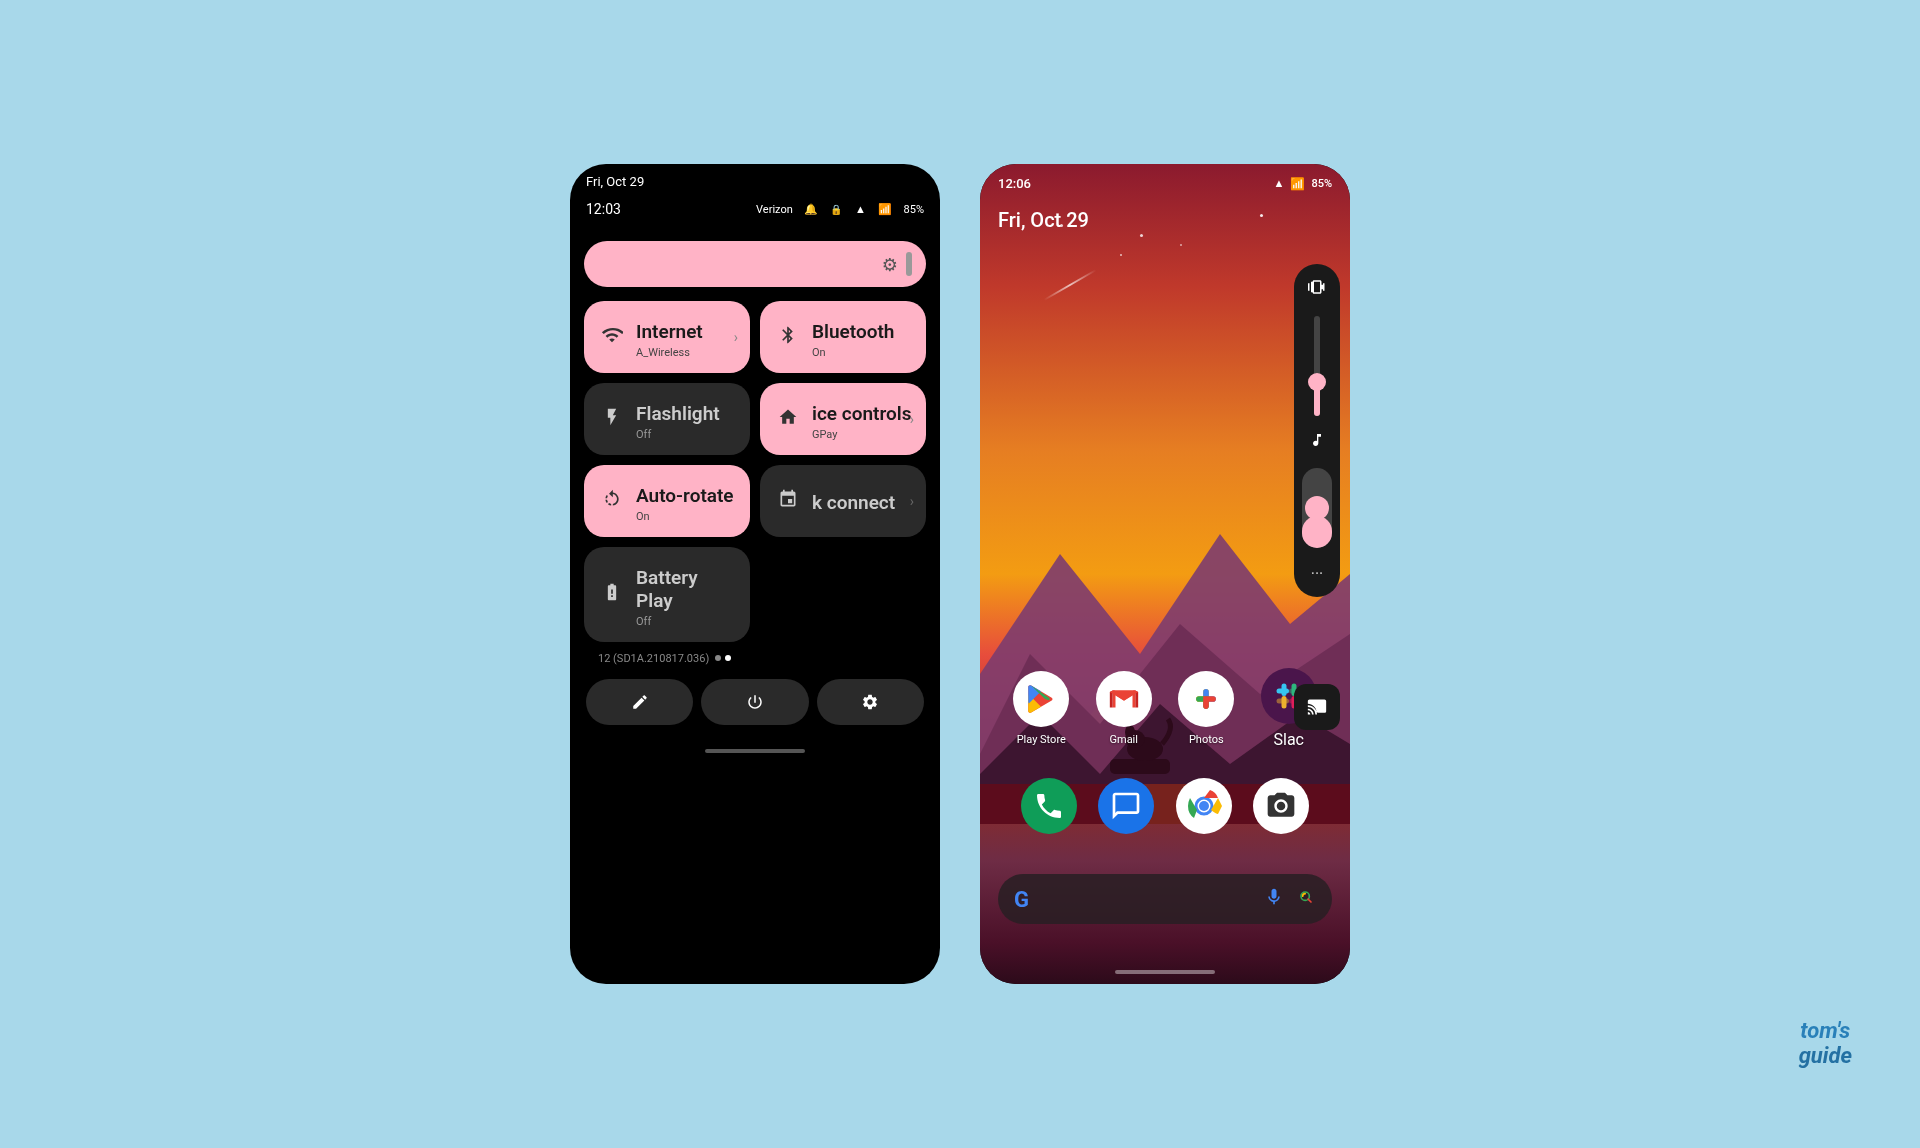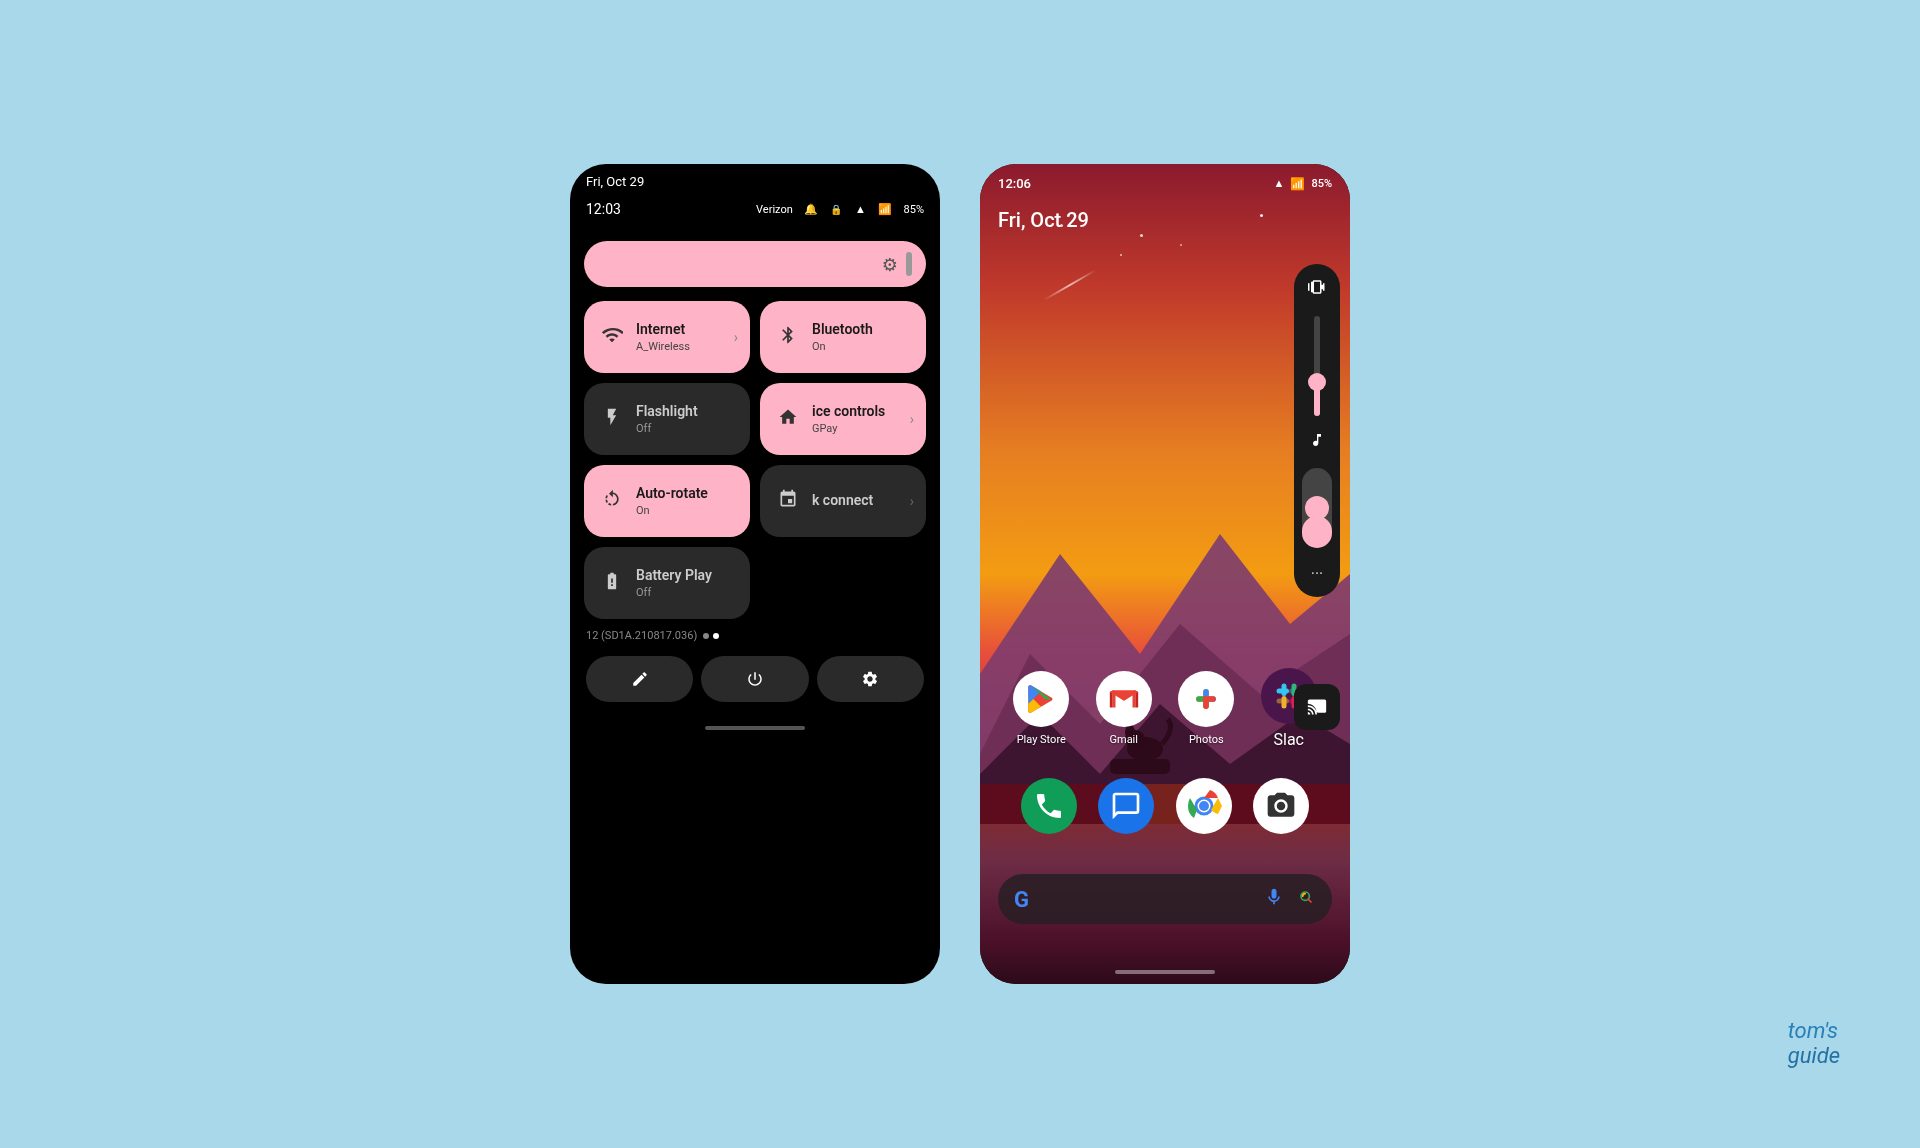--- a/index.html
+++ b/index.html
@@ -94,24 +94,25 @@
     .tile-icon {
       font-size: 18px;
       flex-shrink: 0;
       width: 28px;
       text-align: center;
     }
     .tile-text {
       flex: 1;
     }
     .tile-title {
-      font-size: 14px;
+      font-size: 19px;
       font-weight: 600;
       color: #1a1a1a;
       line-height: 1.2;
+      margin-top: 6px;
     }
     .tile-subtitle {
       font-size: 11px;
       color: #444;
       margin-top: 2px;
     }
     .tile.inactive .tile-title,
     .tile.inactive .tile-subtitle {
       color: #ccc;
     }
@@ -136,21 +137,21 @@
     }
     .gpay-dots {
       font-size: 11px;
       color: #333;
       margin-top: 4px;
     }
 
     .version-text {
       color: #888;
       font-size: 11px;
-      padding: 10px 16px 0;
+      padding: 10px 28px 0;
       display: flex;
       align-items: center;
       gap: 6px;
     }
     .dot-indicator {
       display: flex;
       gap: 4px;
       align-items: center;
     }
     .dot {
@@ -769,18 +770,18 @@
               <path d="M14.5 14.5L18 18" stroke="#ea4335" stroke-width="2" stroke-linecap="round"></path>
               <path d="M8 11 Q8 8 11 8" stroke="#fbbc05" stroke-width="2" stroke-linecap="round" fill="none"></path>
             </svg>
         </span>
       </div>
 
       <div class="home-indicator-right"></div>
     </div>
   </div>
 
-  <div class="watermark" style="position:fixed;bottom:80px;right:80px;color:#4a90d9;font-size:22px;font-style:italic;font-weight:400;">
+  <div class="watermark" style="position:fixed;bottom:80px;right:68px;color:#4a90d9;font-size:22px;font-style:italic;font-weight:700;text-align:center;">
     <span>tom's</span><br>
     <span style="color:#2471a3;">guide</span>
   </div>
 
 </div>
 
 </body></html>

